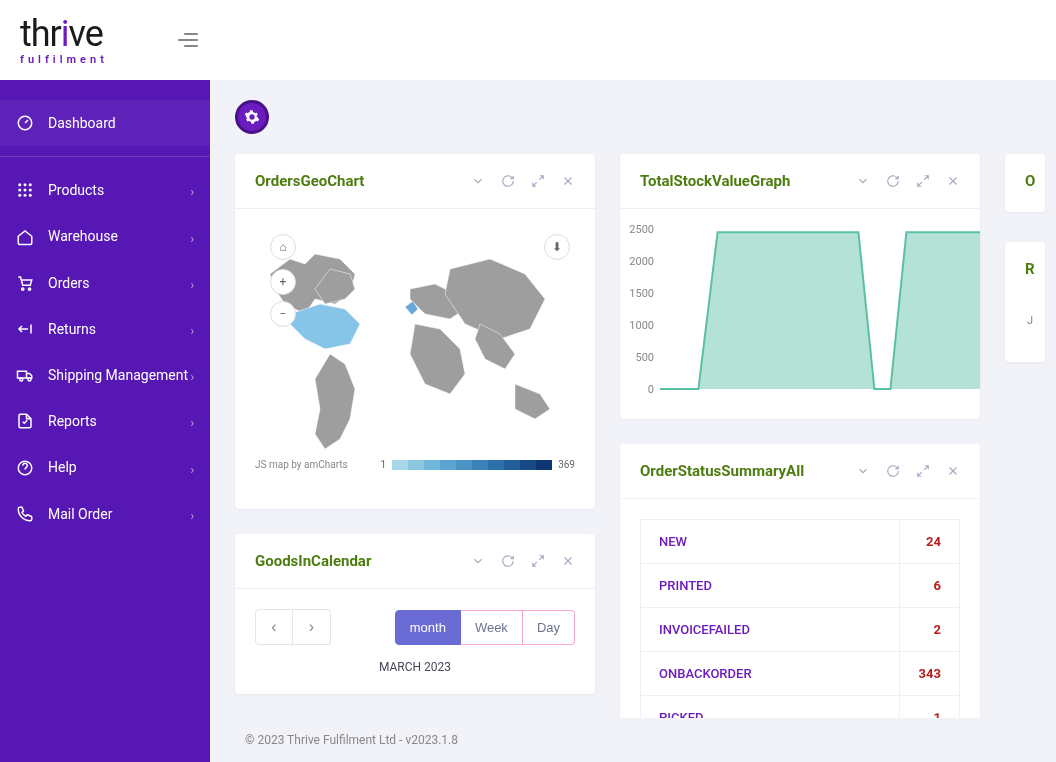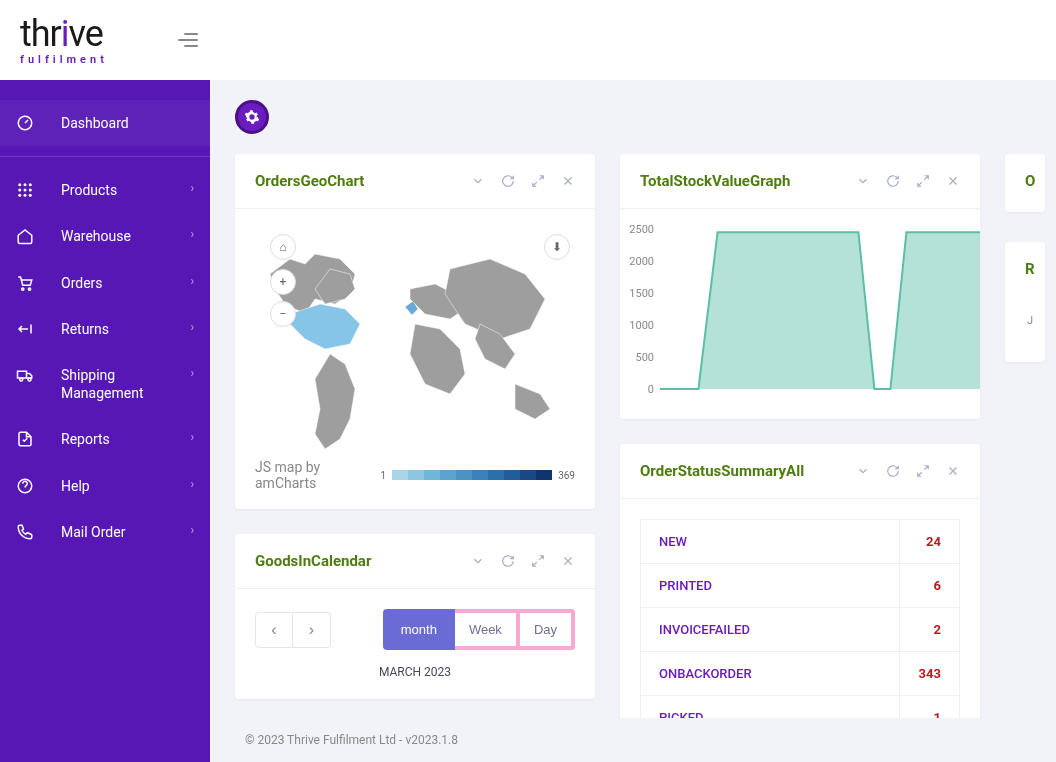--- a/index.html
+++ b/index.html
@@ -10,21 +10,21 @@
 .logo-top { font-size: 36px; font-weight: 400; color: #1a1a1a; letter-spacing: -1px; }
 .logo-top .i-dot { color: #6b1cbf; position: relative; }
 .logo-bottom { font-size: 11px; color: #6b1cbf; letter-spacing: 4px; font-weight: 600; margin-top: 2px; }
 .hamburger { margin-left: 70px; cursor: pointer; display: flex; flex-direction: column; gap: 4px; }
 .hamburger span { display: block; width: 20px; height: 2px; background: #888; border-radius: 1px; }
 .hamburger span:nth-child(1) { width: 14px; align-self: flex-end; }
 .hamburger span:nth-child(3) { width: 14px; align-self: flex-end; }
 
 .layout { display: flex; height: 682px; }
 .sidebar { width: 210px; background: #5617b5; color: #fff; padding-top: 20px; flex-shrink: 0; }
-.sidebar-item { display: flex; align-items: flex-start; padding: 14px 16px; font-size: 14px; cursor: pointer; position: relative; gap: 13px; }
+.sidebar-item { display: flex; align-items: flex-end; padding: 14px 16px; font-size: 14px; cursor: pointer; position: relative; }
 .sidebar-item.active { background: rgba(255,255,255,0.05); }
 .sidebar-icon { width: 18px; height: 18px; margin-right: 14px; flex-shrink: 0; }
 .sidebar-label { flex: 1; line-height: 1.3; }
 .sidebar-chevron { font-size: 12px; color: rgba(255,255,255,0.6); }
 .sidebar-divider { height: 1px; background: rgba(255,255,255,0.15); margin: 10px 0; }
 
 .main { flex: 1; display: flex; flex-direction: column; overflow: hidden; }
 .content { flex: 1; padding: 20px 25px; overflow: hidden; position: relative; }
 .gear-btn { width: 34px; height: 34px; border-radius: 50%; background: #6b1cbf; border: 3px solid #4a0f8a; display: flex; align-items: center; justify-content: center; margin-bottom: 20px; cursor: pointer; }
 
@@ -35,34 +35,34 @@
 
 .card { background: #fff; border-radius: 4px; box-shadow: 0 1px 3px rgba(0,0,0,0.05); margin-bottom: 25px; }
 .card-header { display: flex; align-items: center; justify-content: space-between; padding: 18px 20px; border-bottom: 1px solid #eef0f5; }
 .card-title { font-size: 15px; font-weight: 700; color: #4d7c0f; }
 .card-tools { display: flex; gap: 16px; }
 .card-tool { width: 14px; height: 14px; cursor: pointer; color: #a7abc3; }
 .card-body { padding: 20px; }
 
 .map-container { position: relative; height: 260px; }
 .map-btn { position: absolute; width: 26px; height: 26px; border-radius: 50%; background: #fff; border: 1px solid #ddd; display: flex; align-items: center; justify-content: center; cursor: pointer; font-size: 12px; color: #666; }
-.map-credit { font-size: 14px; color: #888; }
+.map-credit { font-size: 10px; color: #888; }
 .map-legend { display: flex; align-items: center; gap: 6px; font-size: 10px; color: #666; }
 .map-legend-bar { display: flex; }
 .map-legend-seg { width: 16px; height: 10px; }
 
 .chart-container { height: 190px; position: relative; }
 
 .calendar-header { display: flex; justify-content: space-between; align-items: center; padding: 0 0 15px; }
 .cal-nav { display: flex; }
 .cal-nav-btn { width: 38px; height: 36px; border: 1px solid #e2e5ec; background: #fff; display: flex; align-items: center; justify-content: center; cursor: pointer; color: #888; font-size: 16px; }
 .cal-nav-btn:first-child { border-radius: 4px 0 0 4px; }
 .cal-nav-btn:last-child { border-radius: 0 4px 4px 0; border-left: none; }
 .cal-views { display: flex; }
-.cal-view-btn { padding: 9px 14px; border: 4px solid #f9a8d4; background: #fff; font-size: 13px; color: #6c7293; cursor: pointer; }
+.cal-view-btn { padding: 9px 14px; border: 1px solid #f9a8d4; background: #fff; font-size: 13px; color: #6c7293; cursor: pointer; }
 .cal-view-btn.active { background: #6b6bd6; color: #fff; border-color: #6b6bd6; }
 .cal-view-btn:first-child { border-radius: 4px 0 0 4px; }
 .cal-view-btn:last-child { border-radius: 0 4px 4px 0; }
 .cal-view-btn + .cal-view-btn { border-left: none; }
 .cal-title { text-align: center; font-size: 12px; color: #48465b; }
 
 .status-table { width: 100%; border-collapse: collapse; }
 .status-table td { padding: 14px 18px; font-size: 13px; border: 1px solid #eef0f5; }
 .status-label { color: #6b1cbf; font-weight: 500; }
 .status-val { color: #b91c1c; font-weight: 700; text-align: right; width: 60px; }

